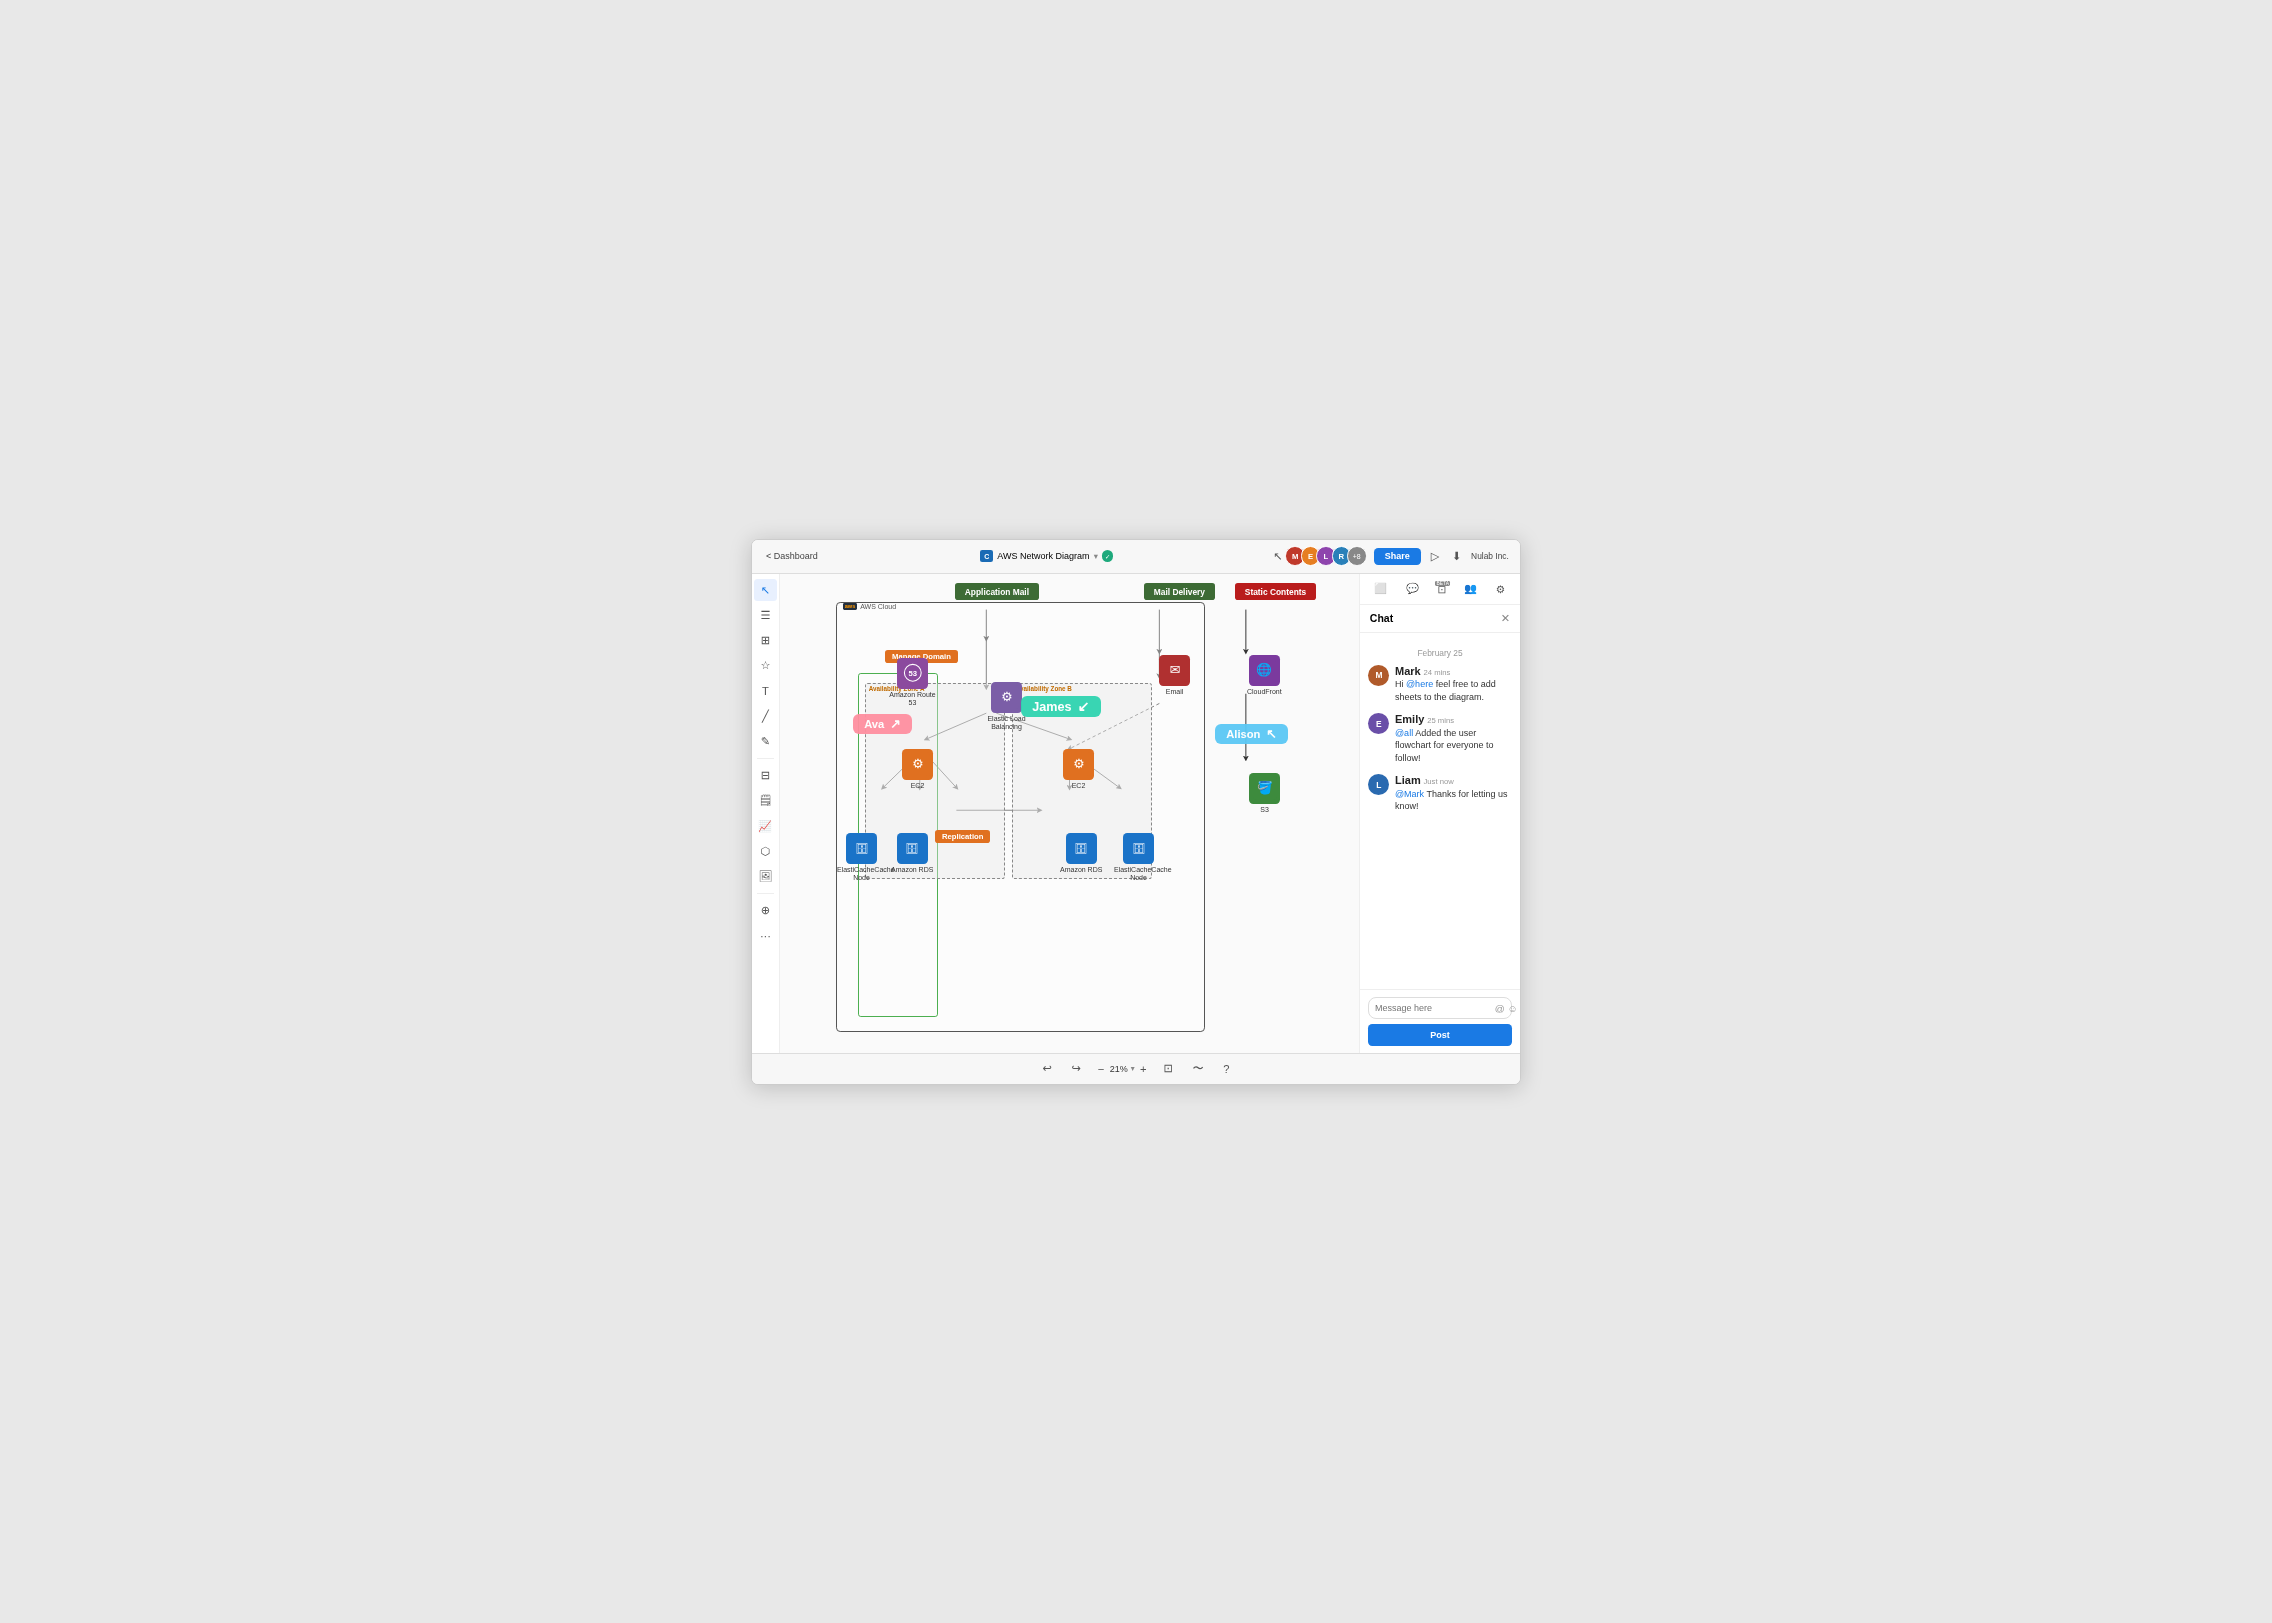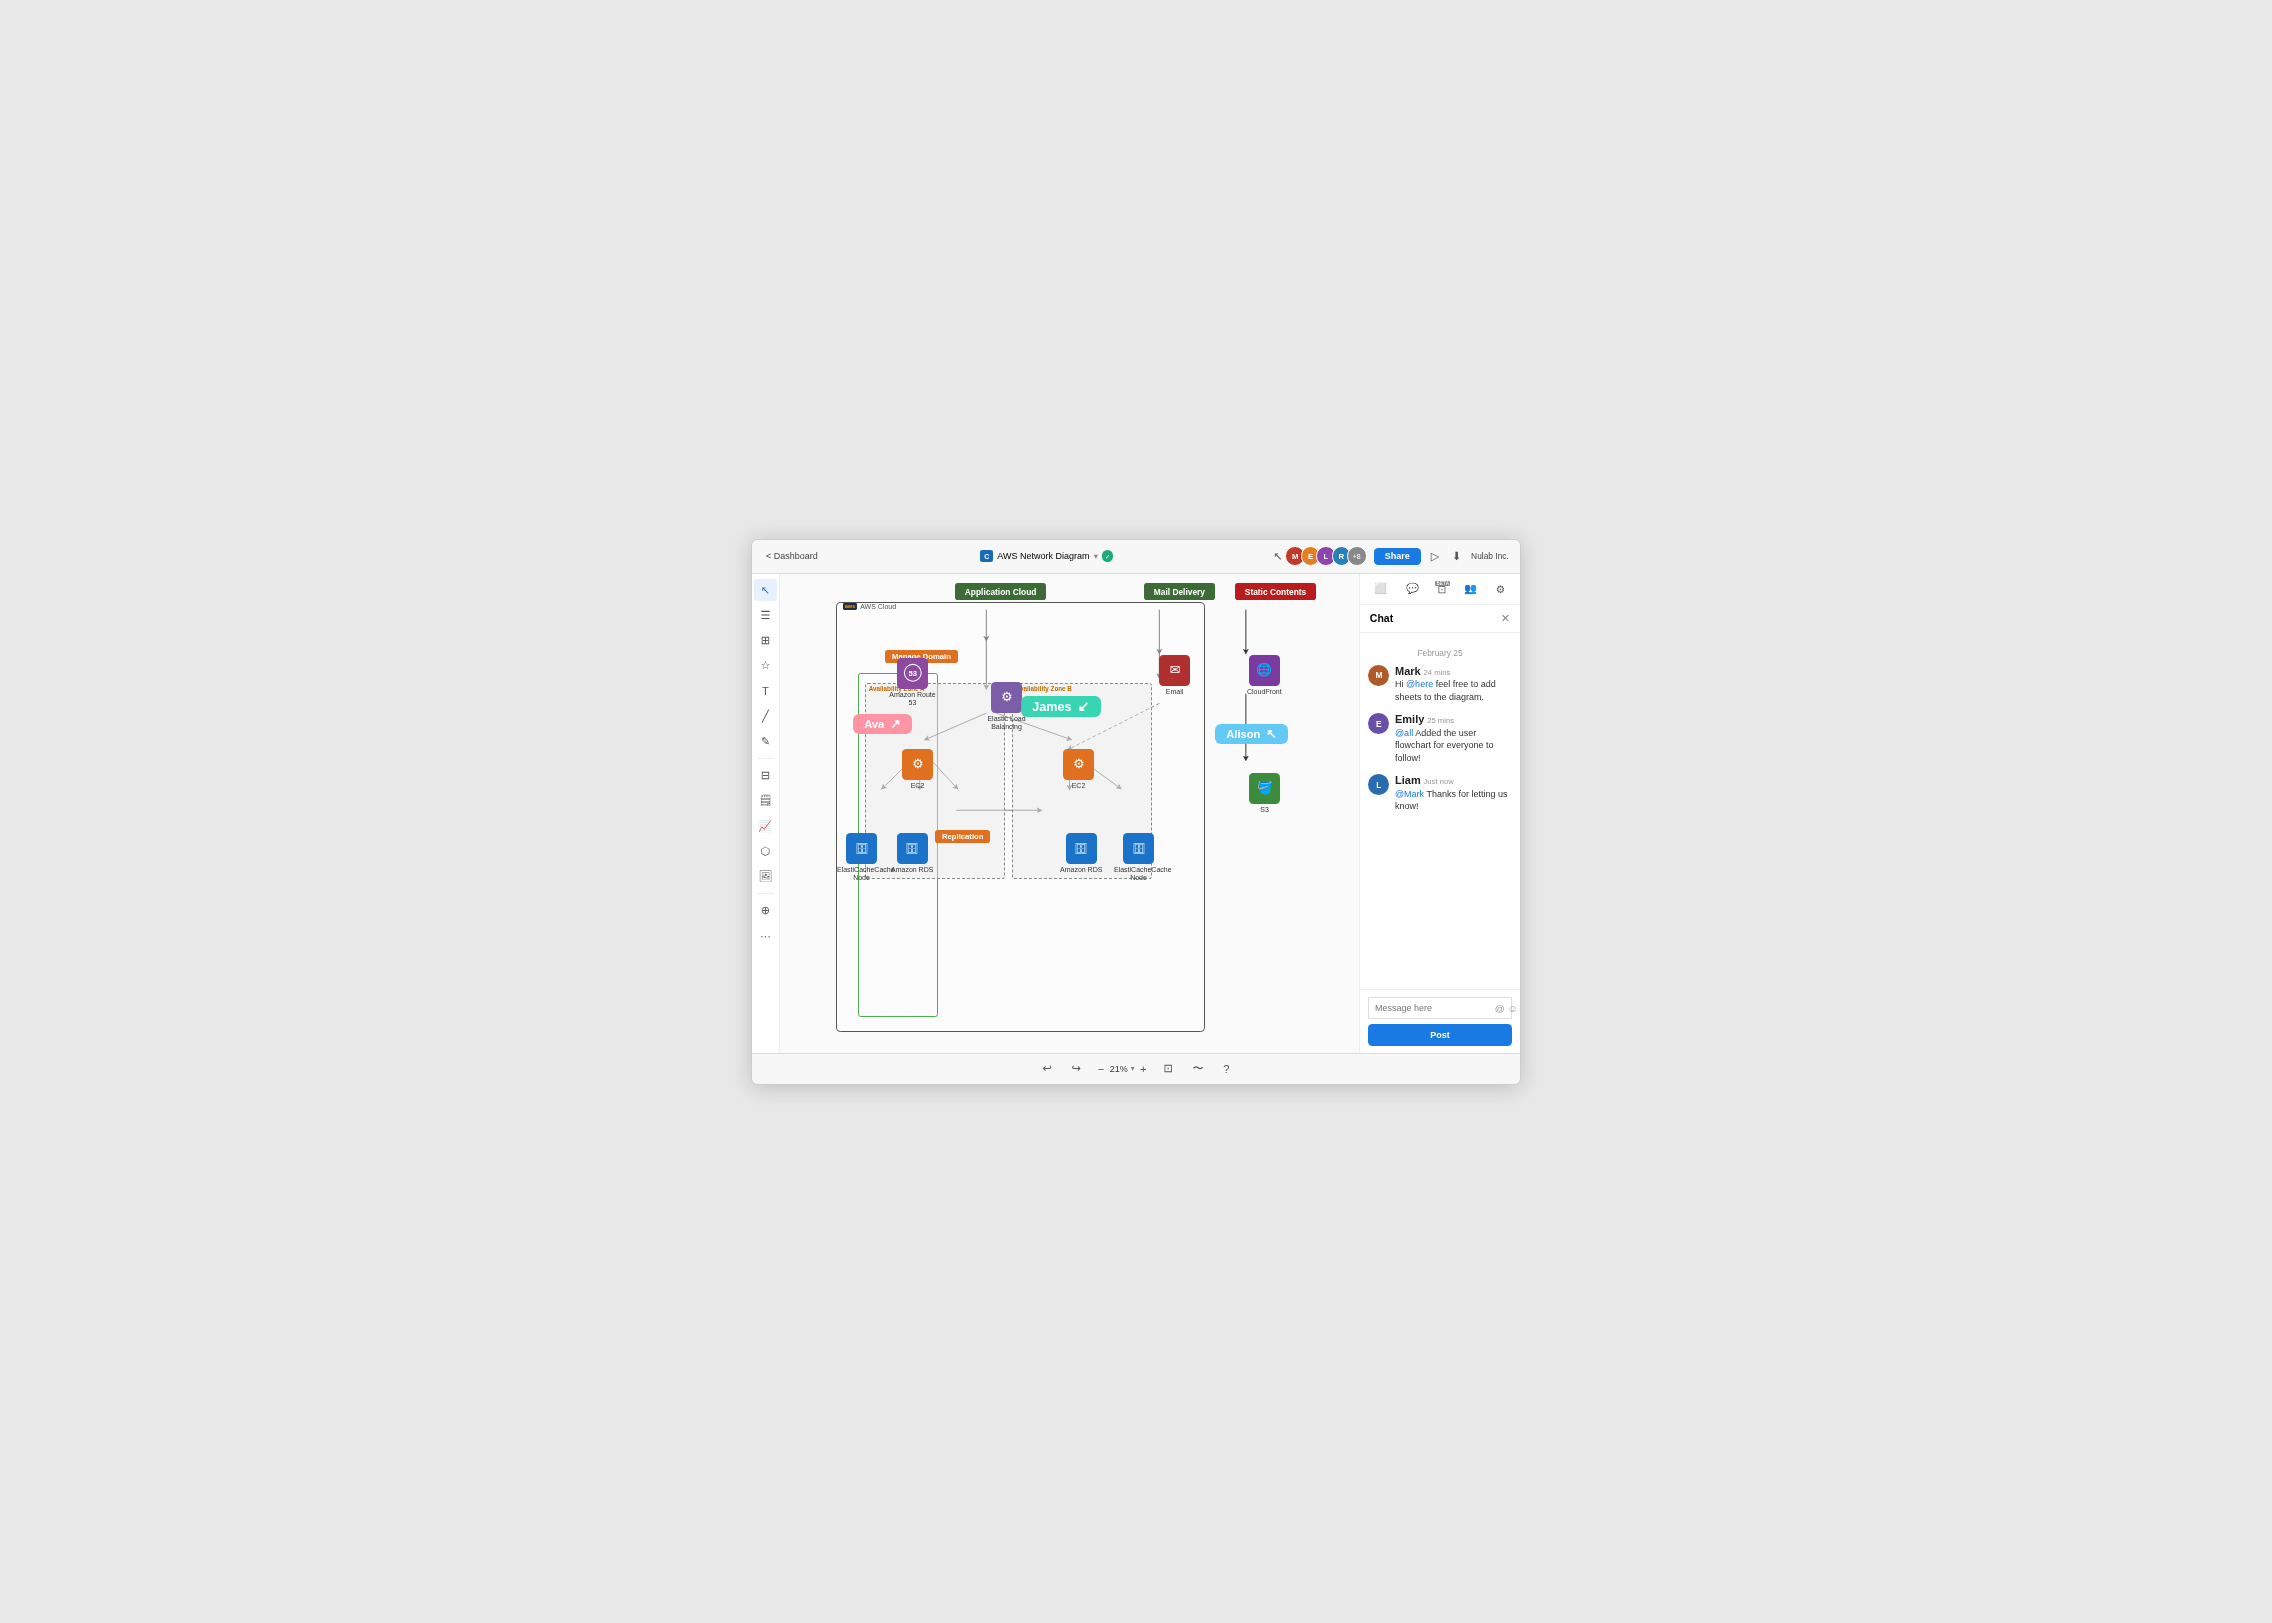--- a/index.html
+++ b/index.html
@@ -42,21 +42,21 @@
     .chat-messages { flex: 1; overflow-y: auto; padding: 7px 8.4px; }
     .date-divider { text-align: center; font-size: 8.4px; color: #999; margin: 8.4px 0 7px; }
     .chat-msg { display: flex; gap: 5.6px; margin-bottom: 9.8px; }
     .msg-avatar { width: 21px; height: 21px; border-radius: 50%; flex-shrink: 0; display: flex; align-items: center; justify-content: center; font-size: 8.4px; font-weight: 600; color: #fff; }
     .msg-content { flex: 1; }
     .msg-name { font-size: 11px; font-weight: 700; color: #222; }
     .msg-time { font-size: 7.7px; color: #999; margin-left: 2.8px; }
     .msg-text { font-size: 9px; color: #333; margin-top: 1.4px; line-height: 1.4; }
     .mention { color: #1a7ae4; font-weight: 500; }
     .chat-input-area { padding: 7px 8.4px; border-top: 0.7px solid #eee; }
-    .chat-input-row { border: 0.7px solid #ddd; border-radius: 0; padding: 4.2px 5.6px; display: flex; align-items: center; gap: 2.8px; margin-bottom: 5.6px; }
+    .chat-input-row { border: 0.7px solid #ddd; border-radius: 8px; padding: 4.2px 5.6px; display: flex; align-items: center; gap: 2.8px; margin-bottom: 5.6px; }
     .chat-input { flex: 1; border: none; outline: none; font-size: 9px; color: #555; background: transparent; }
     .chat-input-icon { color: #999; font-size: 9.8px; cursor: pointer; }
     .post-btn { width: 100%; background: #1a7ae4; color: #fff; border: none; border-radius: 4.2px; padding: 5.6px; font-size: 9px; font-weight: 600; cursor: pointer; }
     
     .bottom-toolbar { height: 31px; background: #f7f7f7; border-top: 0.7px solid #ddd; display: flex; align-items: center; justify-content: center; gap: 8.4px; flex-shrink: 0; }
     .bottom-btn { background: none; border: none; cursor: pointer; color: #555; font-size: 11.2px; padding: 2.8px 5.6px; border-radius: 2.8px; }
     .zoom-control { display: flex; align-items: center; gap: 2.8px; font-size: 9px; color: #333; }
     .zoom-btn { background: none; border: none; cursor: pointer; font-size: 11.2px; color: #555; padding: 0 2.8px; }
     .aws-cloud-box { position: absolute; top: 28px; left: 56px; right: 154px; bottom: 21px; border: 1.4px solid #555; border-radius: 4.2px; background: rgba(255,255,255,0.4); }
     .aws-cloud-label { position: absolute; top: -1.4px; left: 2.8px; display: flex; align-items: center; gap: 2.8px; font-size: 7px; color: #333; background: transparent; padding: 1.4px 2.8px; }
@@ -182,21 +182,21 @@
         <div class="az-box" style="top:80px;left:28px;width:140px;height:196px;">
           <div class="az-label">Availability Zone A</div>
         </div>
 
         <div class="az-box" style="top:80px;left:175px;width:140px;height:196px;">
           <div class="az-label">Availability Zone B</div>
         </div>
 
       </div>
 
-      <div class="label-box" style="background:#3d6b35;top:9.8px;left:175px;font-size:8.4px;">Application Cloud</div>
+      <div class="label-box" style="background:#3d6b35;top:9.8px;left:175px;font-size:8.4px;">Application Mail</div>
       <div class="label-box" style="background:#3d6b35;top:9.8px;left:364px;font-size:8.4px;">Mail Delivery</div>
       <div class="label-box" style="background:#b91c1c;top:9.8px;left:455px;font-size:8.4px;">Static Contents</div>
 
       <div class="orange-label" style="top:76px;left:105px;">Manage Domain</div>
 
       <div class="node" style="top:84px;left:108px;">
         <div class="node-icon" style="background:#8b4a9e;">
           <svg width="19.6" height="19.6" viewBox="0 0 28 28" fill="none" style="font-size:20px">
               <circle cx="14" cy="14" r="12" fill="#8b4a9e" stroke="#fff" stroke-width="1.5"></circle>
               <text x="14" y="19" text-anchor="middle" fill="#fff" font-size="11" font-weight="700">53</text>

